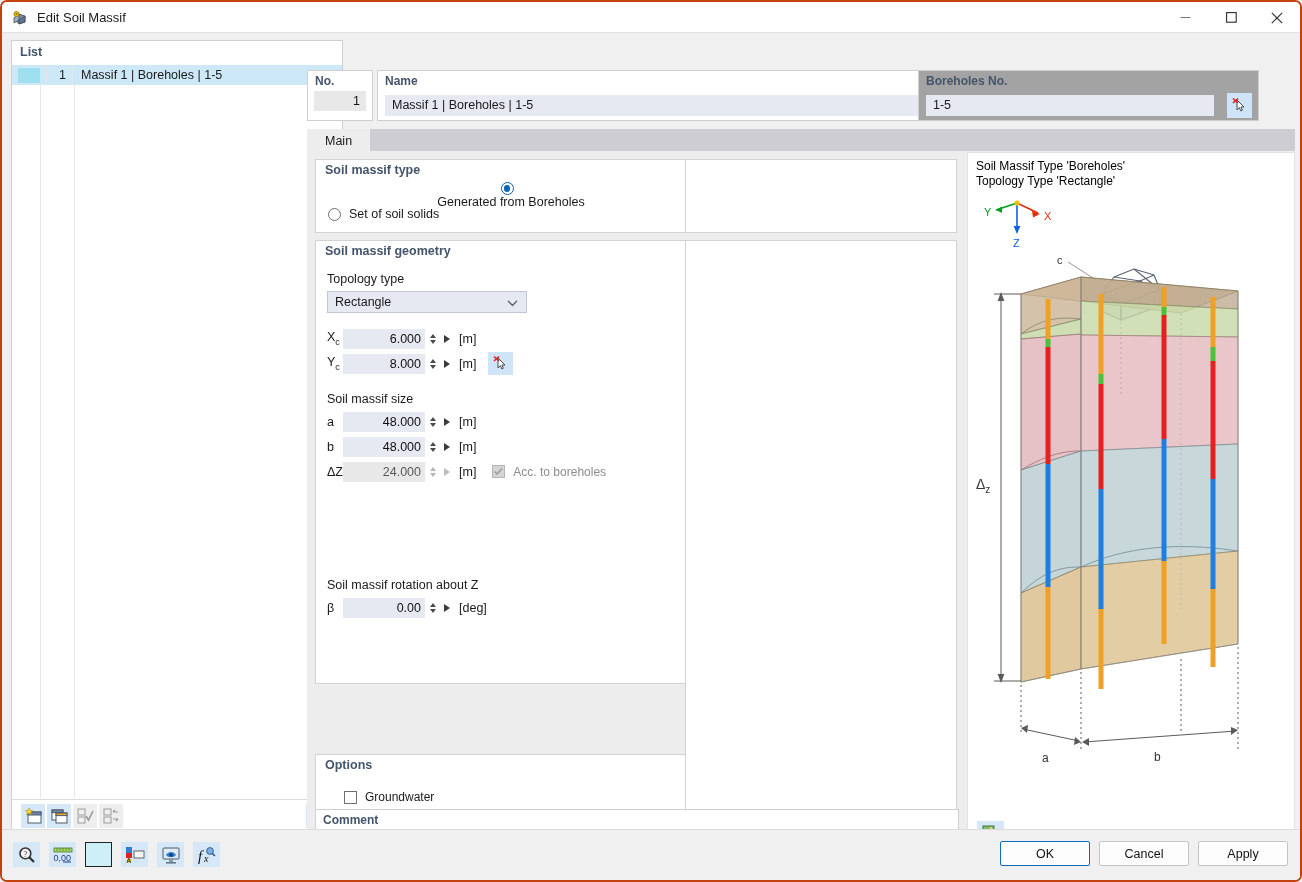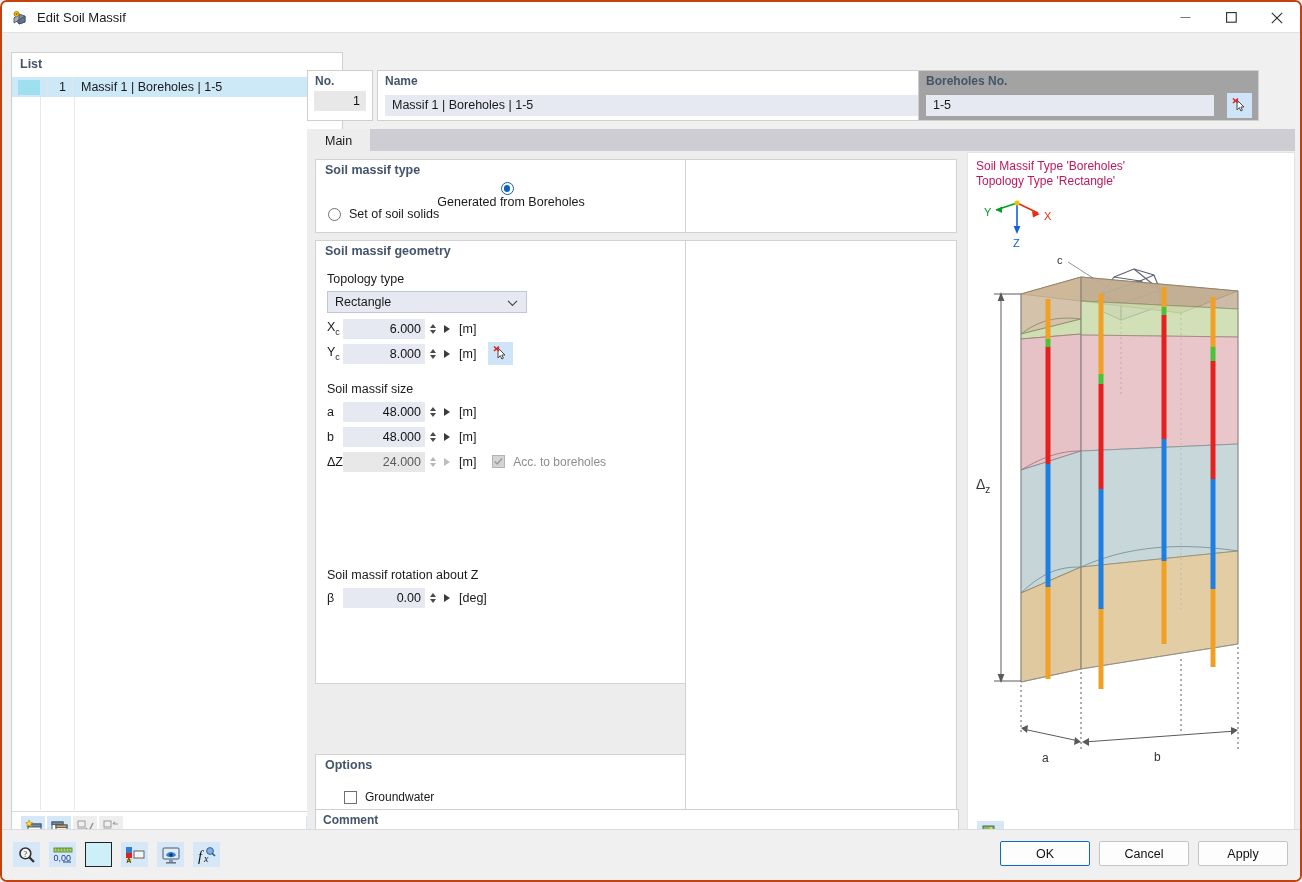--- a/index.html
+++ b/index.html
@@ -34,21 +34,21 @@
     width:46px; height:31px; display:flex; align-items:center; justify-content:center;
     color:#2b2b2b;
   }
 
   
   .content { position:absolute; top:31px; left:0; right:0; bottom:0; background:#f0f0f0; }
 
   
   .listpane {
     position:absolute; left:9px; top:7px; width:332px; height:793px;
-    background:#ffffff; border:1px solid #cfcfcf;margin-top:12px;
+    background:#ffffff; border:1px solid #cfcfcf;
   }
   .list-header {
     font-size:12.5px; font-weight:bold; color:#44546a;
     padding:4px 0 3px 8px;
   }
   .list-rows { position:absolute; left:0; right:0; top:24px; bottom:34px; }
   .list-row {
     display:flex; align-items:center; height:20px;
     background:#cde8f7;
   }
@@ -199,21 +199,21 @@
     background:#eeeeee; border:1px solid #d0d0d0;
     display:flex; align-items:center; justify-content:center;
   }
 
   
   .preview {
     position:absolute; left:965px; top:119px; width:328px; height:705px;
     background:#ffffff; border:1px solid #e3e3e3;
   }
   .preview-txt {
-    position:absolute; left:8px; top:6px; font-size:12px; line-height:15px; color:#be185d;
+    position:absolute; left:8px; top:6px; font-size:12px; line-height:15px; color:#000000;
   }
   .preview-img { position:absolute; left:0; top:36px; width:328px; height:600px; }
   .preview-btn {
     position:absolute; left:9px; bottom:10px; width:27px; height:25px;
     background:#d6e8f7; display:flex; align-items:center; justify-content:center;
   }
 
   
   .bottombar {
     position:absolute; left:0; right:0; bottom:0; height:51px;
@@ -373,21 +373,21 @@
         <div class="select" style="margin-top:5px;">
           <span>Rectangle</span>
           <span class="chev">
             <svg width="11" height="9" viewBox="0 0 11 9">
                 <path d="M1 1.8 L5.5 6.4 L10 1.8" fill="none" stroke="#4a4a4a" stroke-width="1.2"></path>
               </svg>
           </span>
         </div>
 
 
-        <div class="fieldrow" style="margin-top:3px;align-items:center;">
+        <div class="fieldrow" style="margin-top:13px;align-items:center;">
           <span class="f-sym">X<sub>c</sub></span>
           <span class="f-input">6.000</span>
           <span class="spin">
               <span class="arrw up"></span>
               <span class="arrw dn"></span>
             </span>
           <span class="play"></span>
           <span class="unit">[m]</span>
         </div>
 

